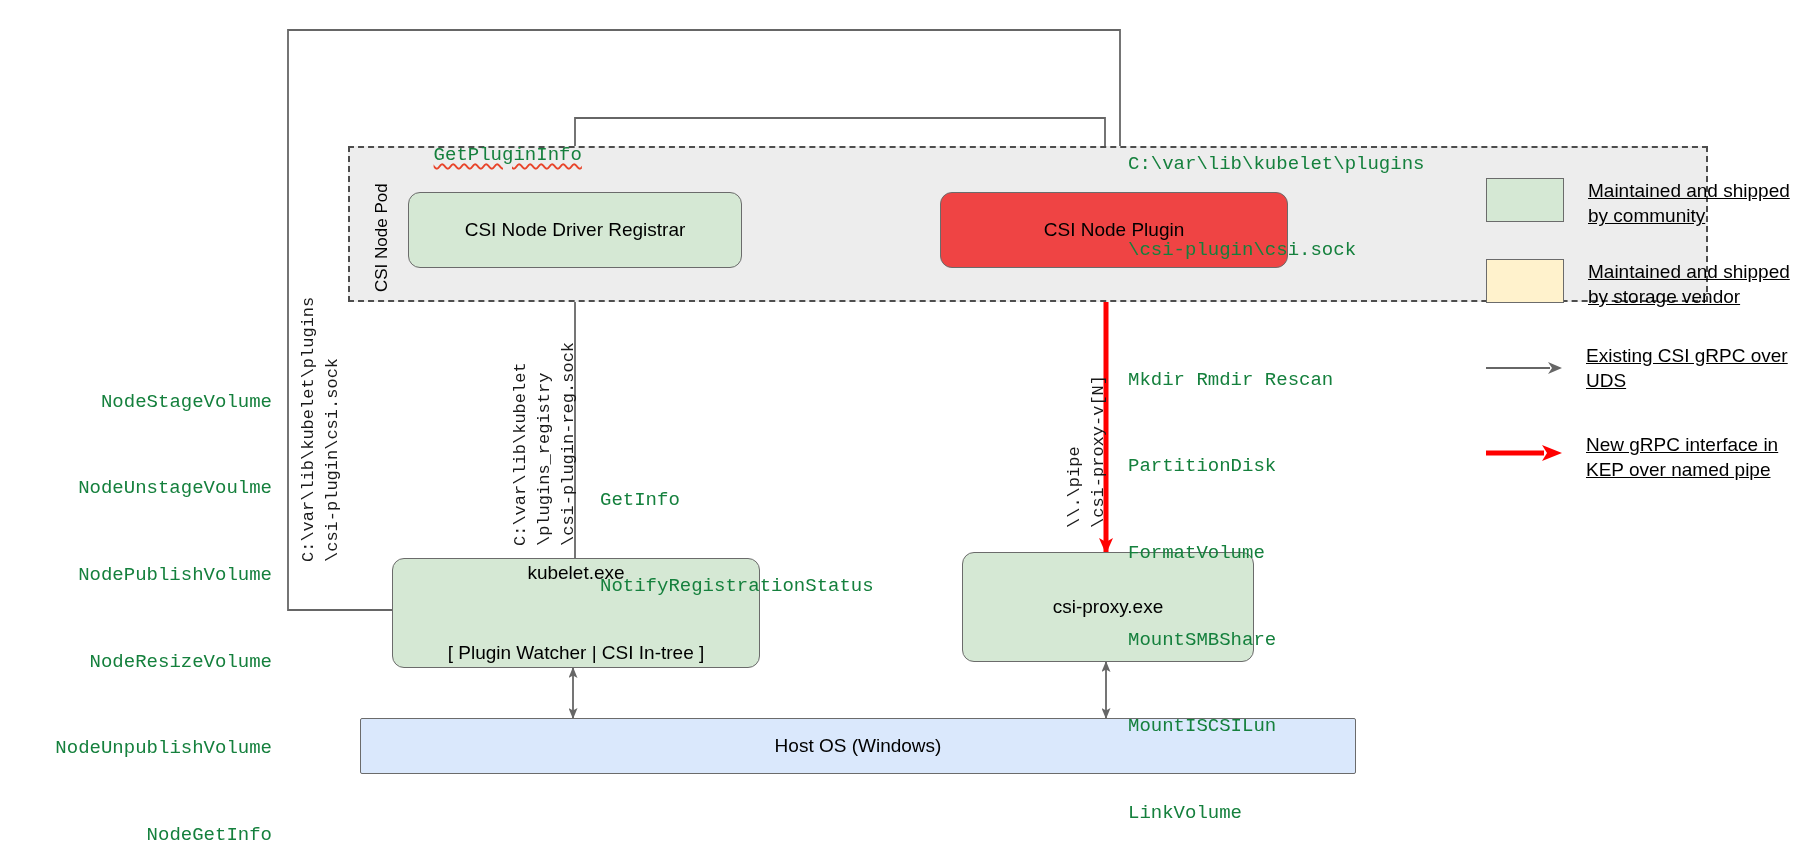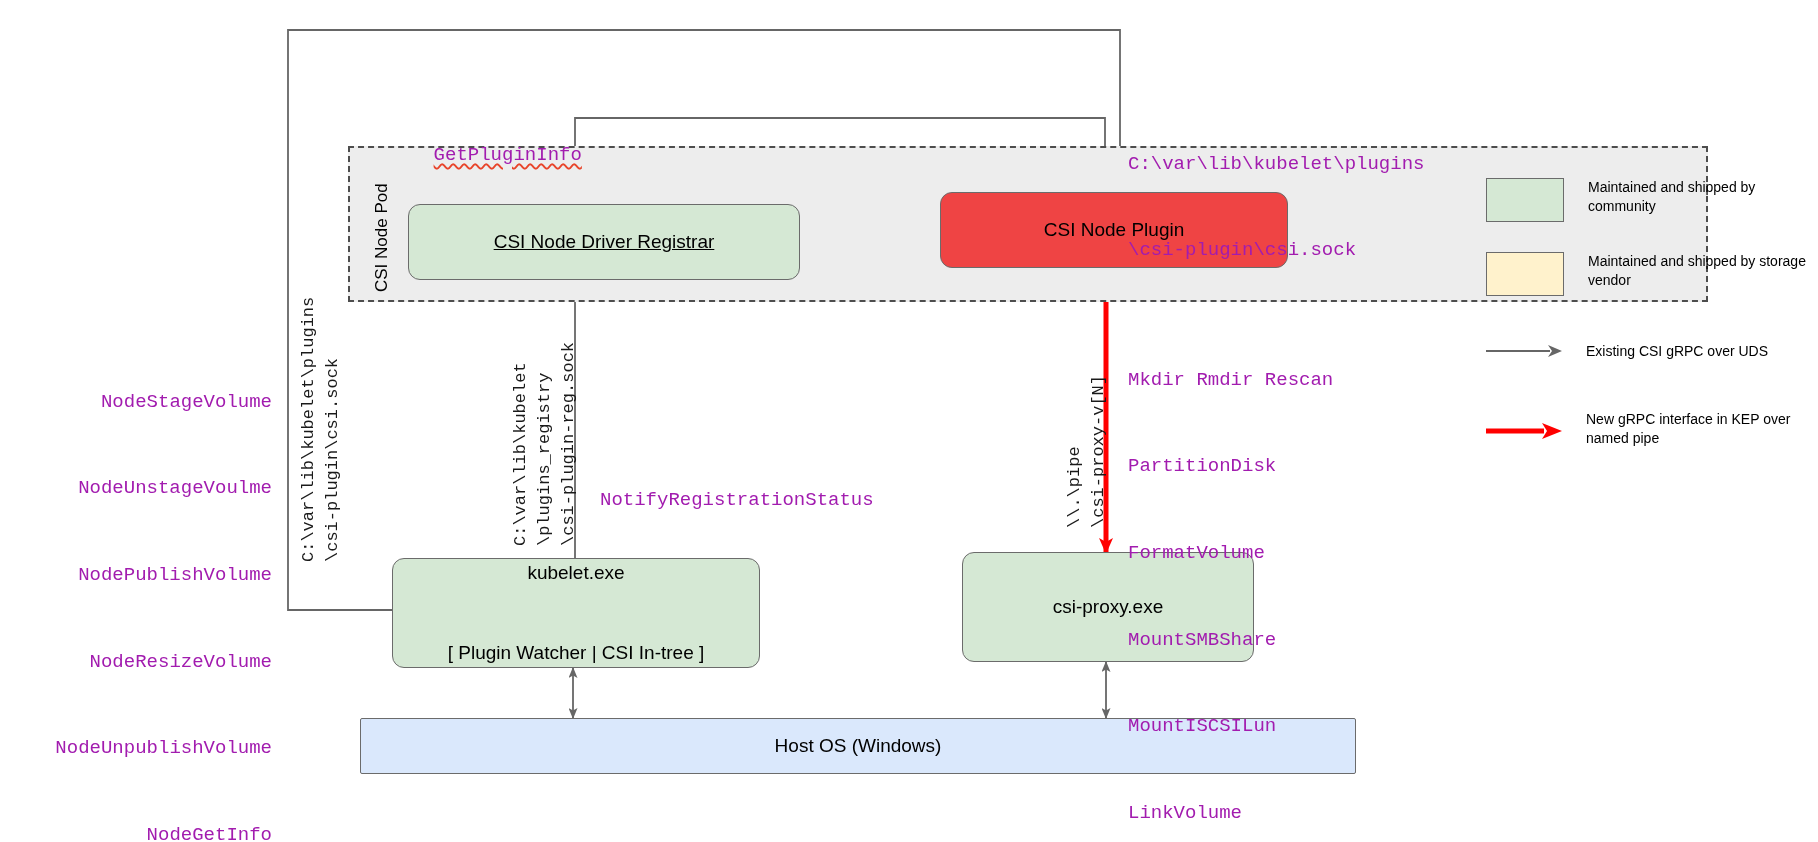--- a/index.html
+++ b/index.html
@@ -14,40 +14,40 @@
   .node.green{background:#d5e8d4;}
   .node.yellow{background:#ef4444;}
   .node.blue{background:#dae8fc;border-radius:2px;}
 
   .podbox{position:absolute;box-sizing:border-box;background:#ededed;
           border:2px dashed #4d4d4d;}
   .podlabel{position:absolute;font-size:17px;color:#000;white-space:nowrap;
             transform-origin:left top;transform:rotate(-90deg);}
 
   .mono{font-family:"Liberation Mono",monospace;font-size:19px;line-height:1.52;
-        color:#a21caf;white-space:pre;}
+        color:#15803d;white-space:pre;}
   .lbl{position:absolute;}
   .r-align{text-align:right;}
 
   .vmono{position:absolute;font-family:"Liberation Mono",monospace;font-size:17px;
          line-height:1.5;white-space:pre;color:#1a1a1a;transform-origin:left top;
          transform:rotate(-90deg);}
 
   .spell{text-decoration:underline wavy #e8442a;text-decoration-thickness:1.6px;
          text-underline-offset:3px;}
 
   .legend{position:absolute;left:1486px;top:178px;width:320px;}
   .leg-row{display:flex;align-items:flex-start;margin-bottom:30px;}
   .leg-swatch{width:76px;height:42px;border:1.6px solid #6b6b6b;flex:0 0 auto;
               margin-right:24px;}
   .leg-swatch.green{background:#d5e8d4;}
   .leg-swatch.yellow{background:#fff2cc;}
   .leg-arrow{width:76px;height:42px;flex:0 0 auto;margin-right:24px;
              display:flex;align-items:center;}
-  .leg-text{font-size:14px;line-height:1.33;}
+  .leg-text{font-size:19px;line-height:1.33;text-decoration:underline;}
 </style>
 </head>
 <body>
 
 <div class="stage">
 
   <svg class="wires" viewBox="0 0 1818 842">
     <defs>
       <marker id="ah-gray" markerWidth="11" markerHeight="9" refX="10" refY="4.5" orient="auto" markerUnits="userSpaceOnUse">
         <path d="M0,0 L11,4.5 L0,9 L2.6,4.5 Z" fill="#666666"></path>
@@ -81,21 +81,21 @@
     </g>
 
     <g>
       <path d="M1106,662 L1106,718" fill="none" stroke="#666666" stroke-width="1.8" marker-start="url(#ah-gray-rev)" marker-end="url(#ah-gray)"></path>
     </g>
   </svg>
 
   <div class="podbox" style="left:348px;top:146px;width:1360px;height:156px;"></div>
   <div class="podlabel" style="left:372px;top:292px;">CSI Node Pod</div>
 
-  <div class="node green" style="left:408px;top:204px;width:392px;height:76px;text-decoration:underline;">
+  <div class="node green" style="left:408px;top:192px;width:334px;height:76px;">
     <span>CSI Node Driver Registrar</span>
   </div>
 
   <div class="node yellow" style="left:940px;top:192px;width:348px;height:76px;">
     <span>CSI Node Plugin</span>
   </div>
 
   <div class="node green" style="left:392px;top:558px;width:368px;height:110px;
               flex-direction:column;justify-content:space-between;">
     <span>kubelet.exe</span>
@@ -113,20 +113,21 @@
   <div class="lbl mono" style="left:388px;top:112px;">
     <span class="spell">GetPluginInfo</span>
   </div>
 
   <div class="lbl mono" style="left:1128px;top:92px;">
     <div>C:\var\lib\kubelet\plugins</div>
     <div>\csi-plugin\csi.sock</div>
   </div>
 
   <div class="lbl mono" style="left:600px;top:428px;">
+    <div>GetInfo</div>
     <div>NotifyRegistrationStatus</div>
   </div>
 
   <div class="lbl mono r-align" style="left:0px;top:330px;width:272px;">
     <div>NodeStageVolume</div>
     <div>NodeUnstageVoulme</div>
     <div>NodePublishVolume</div>
     <div>NodeResizeVolume</div>
     <div>NodeUnpublishVolume</div>
     <div>NodeGetInfo</div>

